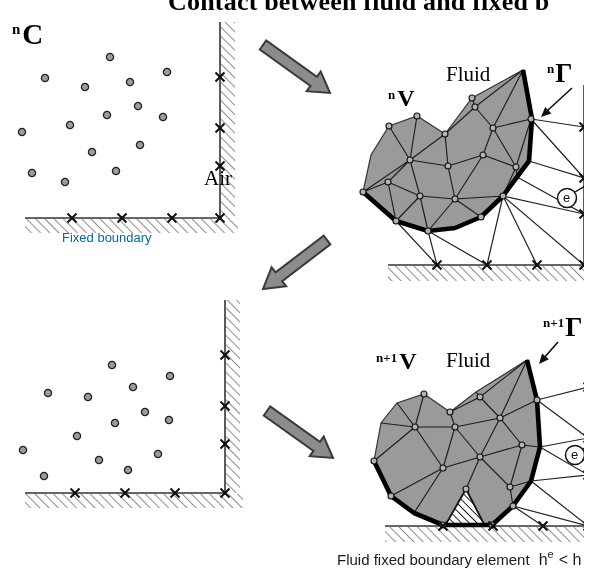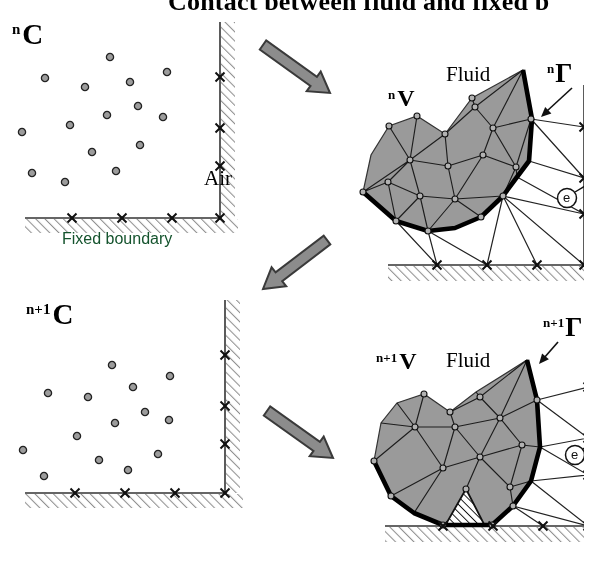--- a/index.html
+++ b/index.html
@@ -13,21 +13,21 @@
     font-family:"Liberation Serif", serif;
   }
   .panel-label .sup{font-size:15px;font-weight:bold;position:relative;top:-10px;margin-right:2px;}
   .panel-label .big{font-size:29px;font-weight:bold;}
   .v-label .sup{font-size:13px;font-weight:bold;position:relative;top:-7px;margin-right:2px;}
   .v-label .big{font-size:24px;font-weight:bold;}
   .g-label .sup{font-size:13px;font-weight:bold;position:relative;top:-9px;margin-right:1px;}
   .g-label .big{font-size:27px;font-weight:bold;}
   .fluid-label{font-size:21px;}
   .air-label{font-size:21px;}
-  .sans-caption{font-family:"Liberation Sans", sans-serif;font-size:16px;color:#14532d;}
+  .sans-caption{font-family:"Liberation Sans", sans-serif;font-size:13px;color:#0369a1;}
   .formula{font-family:"Liberation Sans", sans-serif;font-size:15px;color:#1c1c1c;}
   .formula .h{font-size:16px;margin-left:9px;}
   .formula .sup{font-size:11px;position:relative;top:-7px;}
   .formula .cmp{font-size:16px;margin-left:5px;}
   .e-label{font-family:"Liberation Sans", sans-serif;font-size:13px;color:#111;}
   svg{position:absolute;left:0;top:0;}
 </style>
 </head>
 <body>
 
@@ -249,27 +249,27 @@
 
   <div class="abs v-label" style="left:388px;top:85px;text-align:center;">
     <span class="sup">n</span><span class="big">V</span>
   </div>
   <div class="abs fluid-label" style="left:446px;top:62px;">Fluid</div>
   <div class="abs g-label" style="left:547px;top:58px;">
     <span class="sup">n</span><span class="big">Γ</span>
   </div>
   <div class="abs e-label" style="left:563px;top:190px;">e</div>
 
-  <div class="abs panel-label" style="left:26px;top:298px;">
-    <span class="sup">n+1</span><span class="big">C</span>
-  </div>
 
   <div class="abs v-label" style="left:376px;top:348px;">
     <span class="sup">n+1</span><span class="big">V</span>
   </div>
   <div class="abs fluid-label" style="left:446px;top:348px;">Fluid</div>
   <div class="abs g-label" style="left:543px;top:312px;">
     <span class="sup">n+1</span><span class="big">Γ</span>
   </div>
   <div class="abs e-label" style="left:571px;top:447px;">e</div>
 
+  <div class="abs formula" style="left:337px;top:551px;">
+    <span>Fluid fixed boundary element</span><span class="h">h</span><span class="sup">e</span><span class="cmp">&lt; h</span>
+  </div>
 
 </div>
 
 </body></html>

